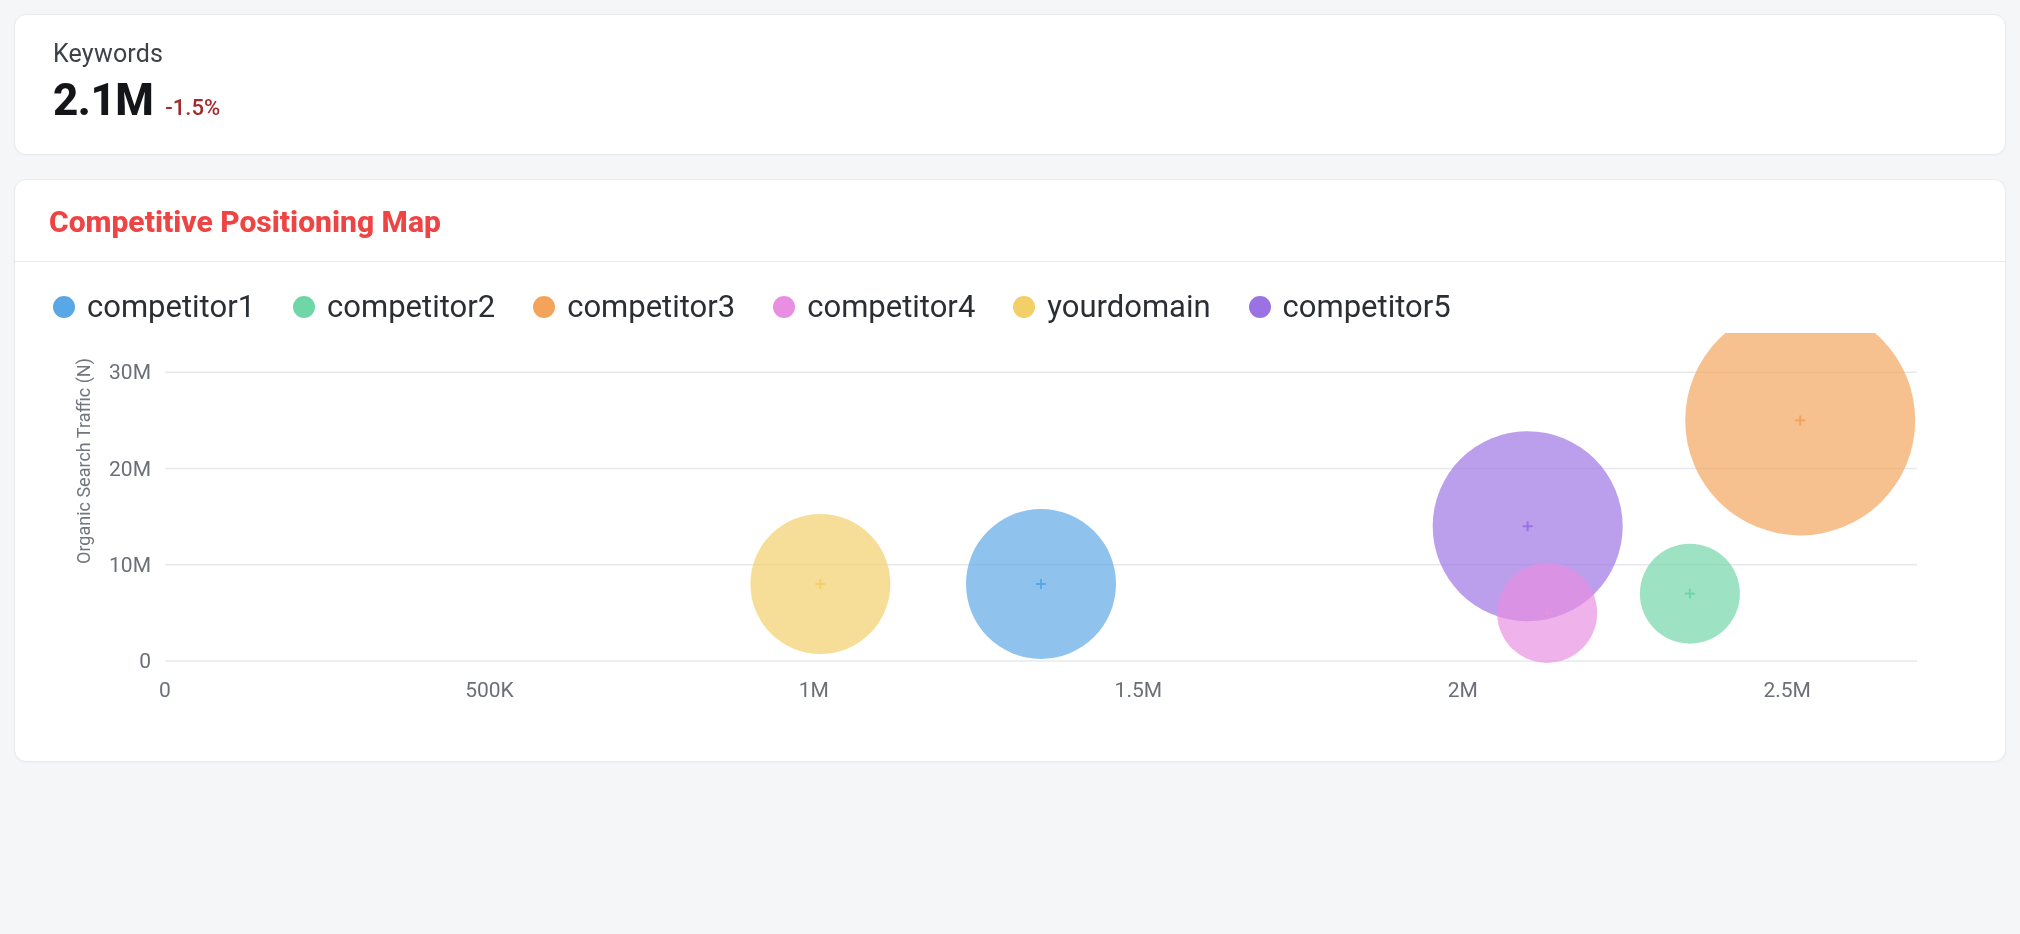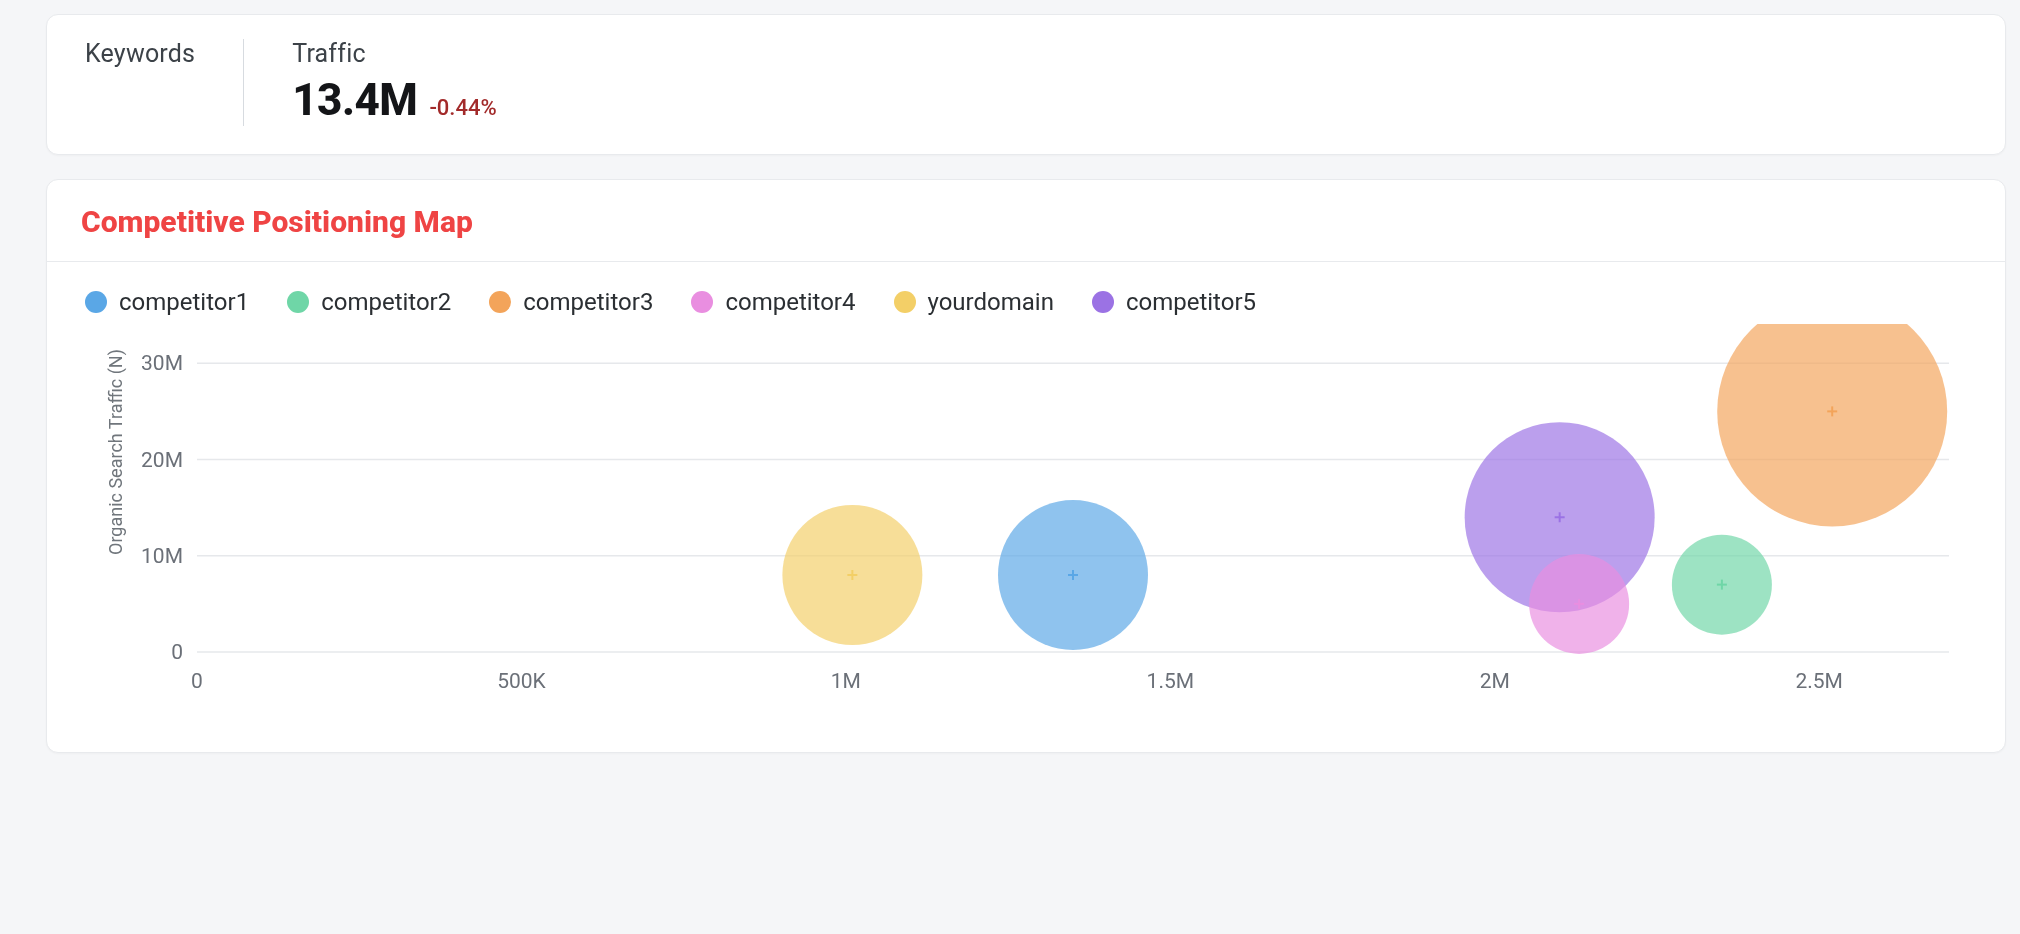--- a/index.html
+++ b/index.html
@@ -14,21 +14,20 @@
     margin: 0;
     padding: 0;
     background: var(--bg);
     font-family: -apple-system, BlinkMacSystemFont, "Segoe UI", Roboto, Helvetica, Arial, sans-serif;
     color: var(--text);
     width: 2020px;
   }
   .page {
     padding: 14px 14px 24px 14px;
     box-sizing: border-box;
-    margin-left: 32px;
   }
 
   
   .metrics-card {
     background: var(--card);
     border: 1px solid var(--border);
     border-radius: 12px;
     padding: 24px 38px 28px 38px;
     display: flex;
     gap: 0;
@@ -88,21 +87,21 @@
     display: flex;
     flex-wrap: wrap;
     align-items: center;
     gap: 38px;
     padding: 26px 34px 8px 38px;
   }
   .legend-item {
     display: inline-flex;
     align-items: center;
     gap: 12px;
-    font-size: 24px;
+    font-size: 31px;
     color: #2b2f33;
     cursor: pointer;
   }
   .legend-dot {
     width: 22px;
     height: 22px;
     border-radius: 50%;
     display: inline-block;
   }
 
@@ -147,26 +146,23 @@
   }
 </style>
 </head>
 <body>
 
 <div class="page">
 
   <div class="metrics-card">
     <div class="metric">
       <div class="metric-label">Keywords</div>
-    </div>
-    <div class="metric">
-      <div class="metric-label">Traffic</div>
       <div class="metric-value-row">
-        <span class="metric-value">13.4M</span>
-        <span class="metric-delta">-0.44%</span>
+        <span class="metric-value">2.1M</span>
+        <span class="metric-delta">-1.5%</span>
       </div>
     </div>
   </div>
 
   <div class="chart-card">
     <div class="chart-title">Competitive Positioning Map</div>
 
     <div class="legend-row" id="legend-row">
         <span class="legend-item">
           <span class="legend-dot" style="background: rgb(90, 167, 230);"></span>

